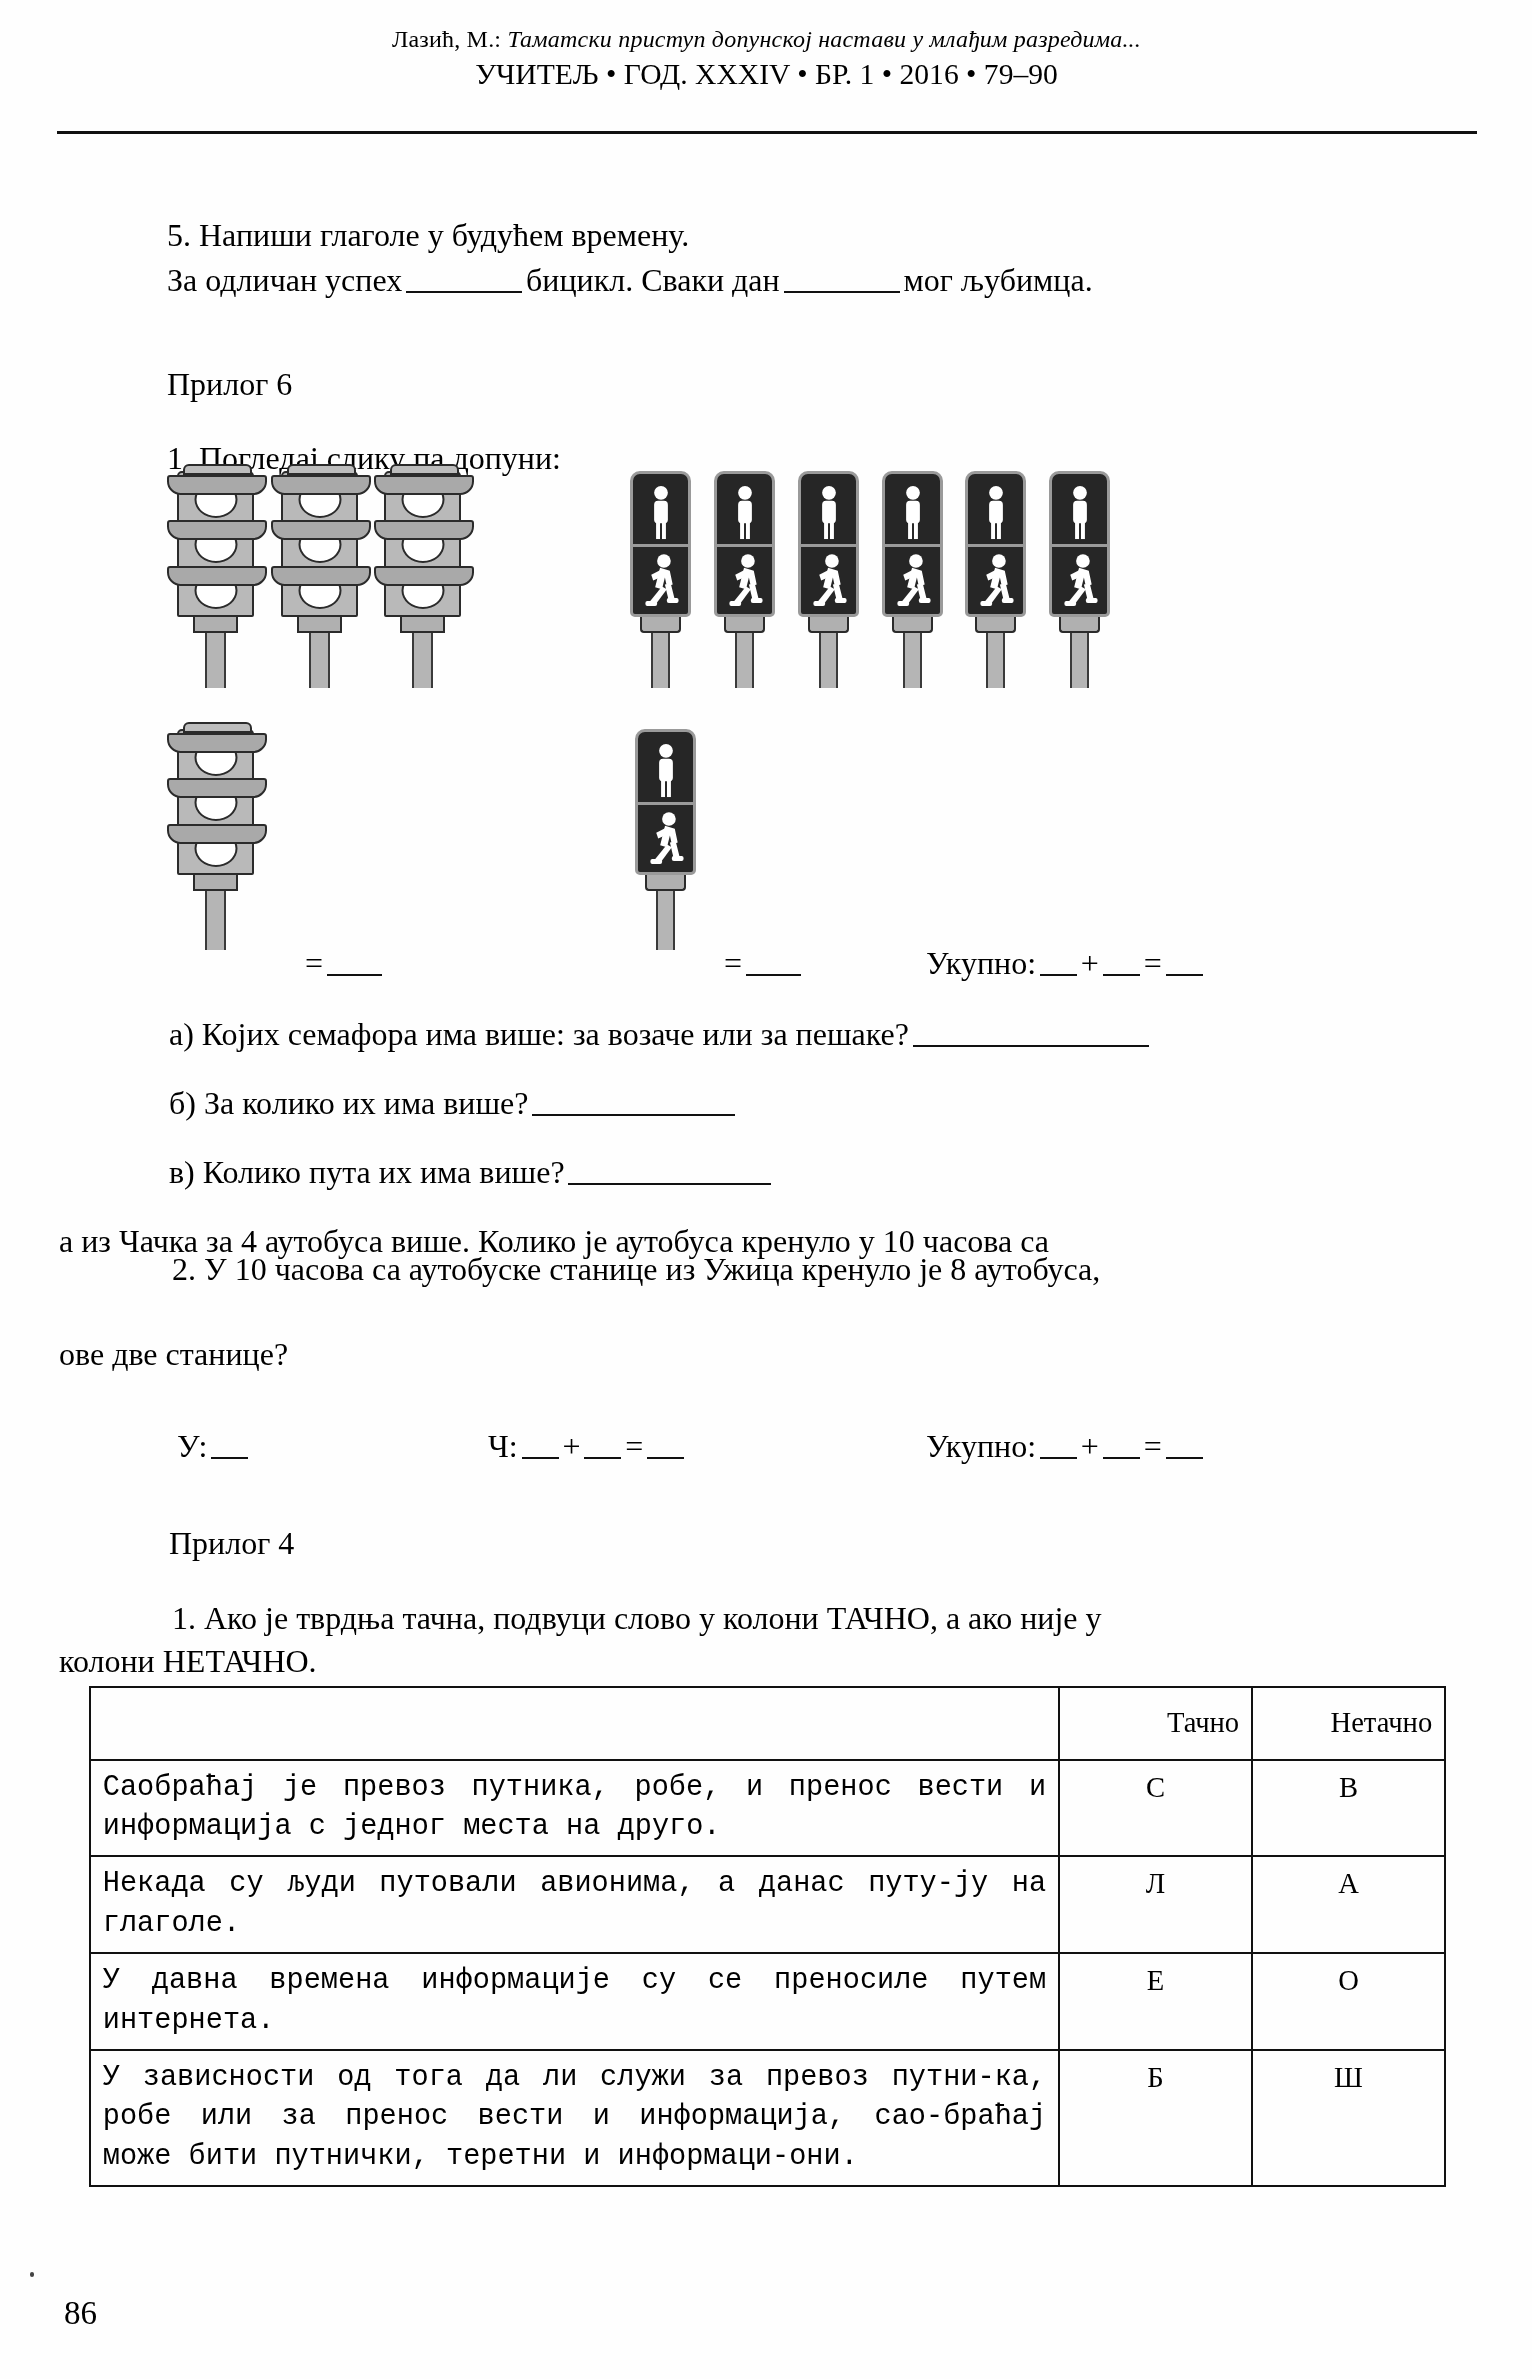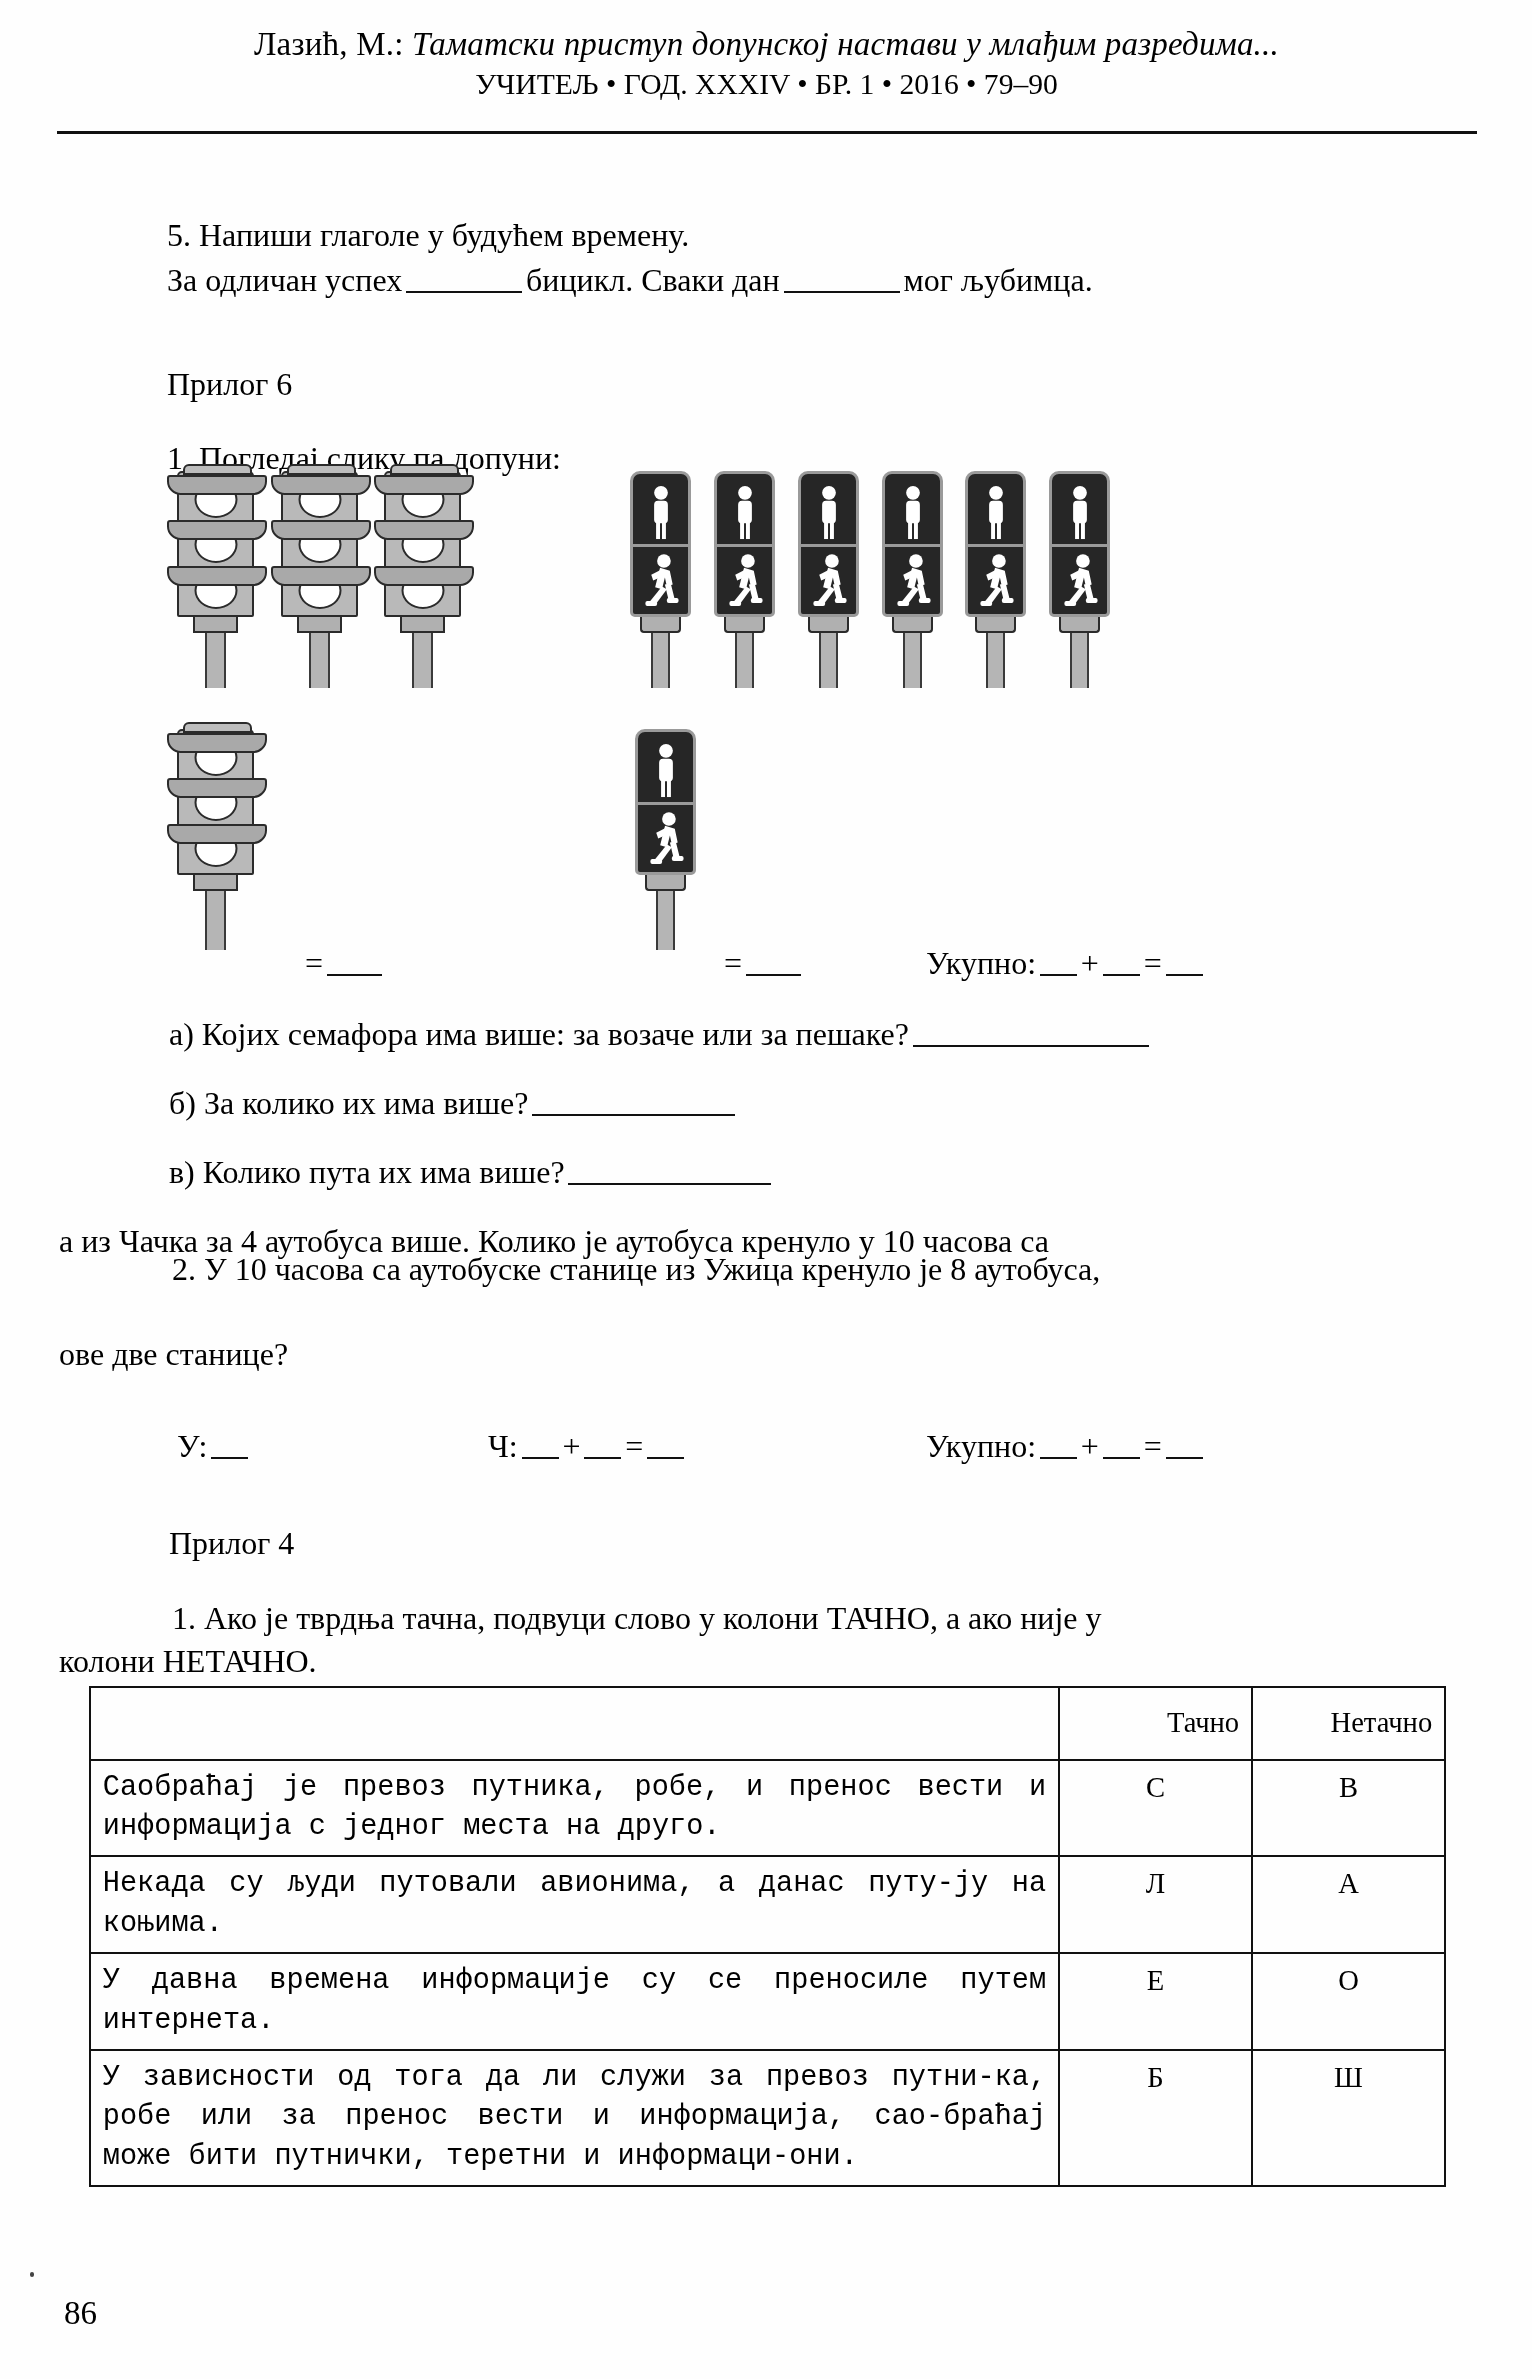--- a/index.html
+++ b/index.html
@@ -24,21 +24,21 @@
 
   
   .runhead {
     position: absolute;
     left: 59px;
     top: 25.6px;
     width: 1415px;
     text-align: center;
   }
   .runhead-line1 {
-    font-size: 33px;
+    font-size: 24px;
     letter-spacing: 0.2px;
     white-space: nowrap;
   }
   .runhead-line1 .ital { font-style: italic; }
   .runhead-line2 {
     font-size: 29.6px;
     margin-top: 5.9px;
     white-space: nowrap;
   }
   .runhead-rule {
@@ -546,21 +546,21 @@
       <th class="c-stmt hdr-blank"></th>
       <th class="c-t hdr-lbl">Тачно</th>
       <th class="c-f hdr-lbl">Нетачно</th>
     </tr>
     <tr>
       <td class="c-stmt just">Саобраћај је превоз путника, робе, и пренос вести и информација с једног места на друго.</td>
       <td class="c-t letter">С</td>
       <td class="c-f letter">В</td>
     </tr>
     <tr>
-      <td class="c-stmt just">Некада су људи путовали авионима, а данас путу-ју на коњима.</td>
+      <td class="c-stmt just">Некада су људи путовали авионима, а данас путу-ју на глаголе.</td>
       <td class="c-t letter">Л</td>
       <td class="c-f letter">А</td>
     </tr>
     <tr>
       <td class="c-stmt just">У давна времена информације су се преносиле путем интернета.</td>
       <td class="c-t letter">Е</td>
       <td class="c-f letter">О</td>
     </tr>
     <tr>
       <td class="c-stmt just">У зависности од тога да ли служи за превоз путни-ка, робе или за пренос вести и информација, сао-браћај може бити путнички, теретни и информаци-они.</td>

